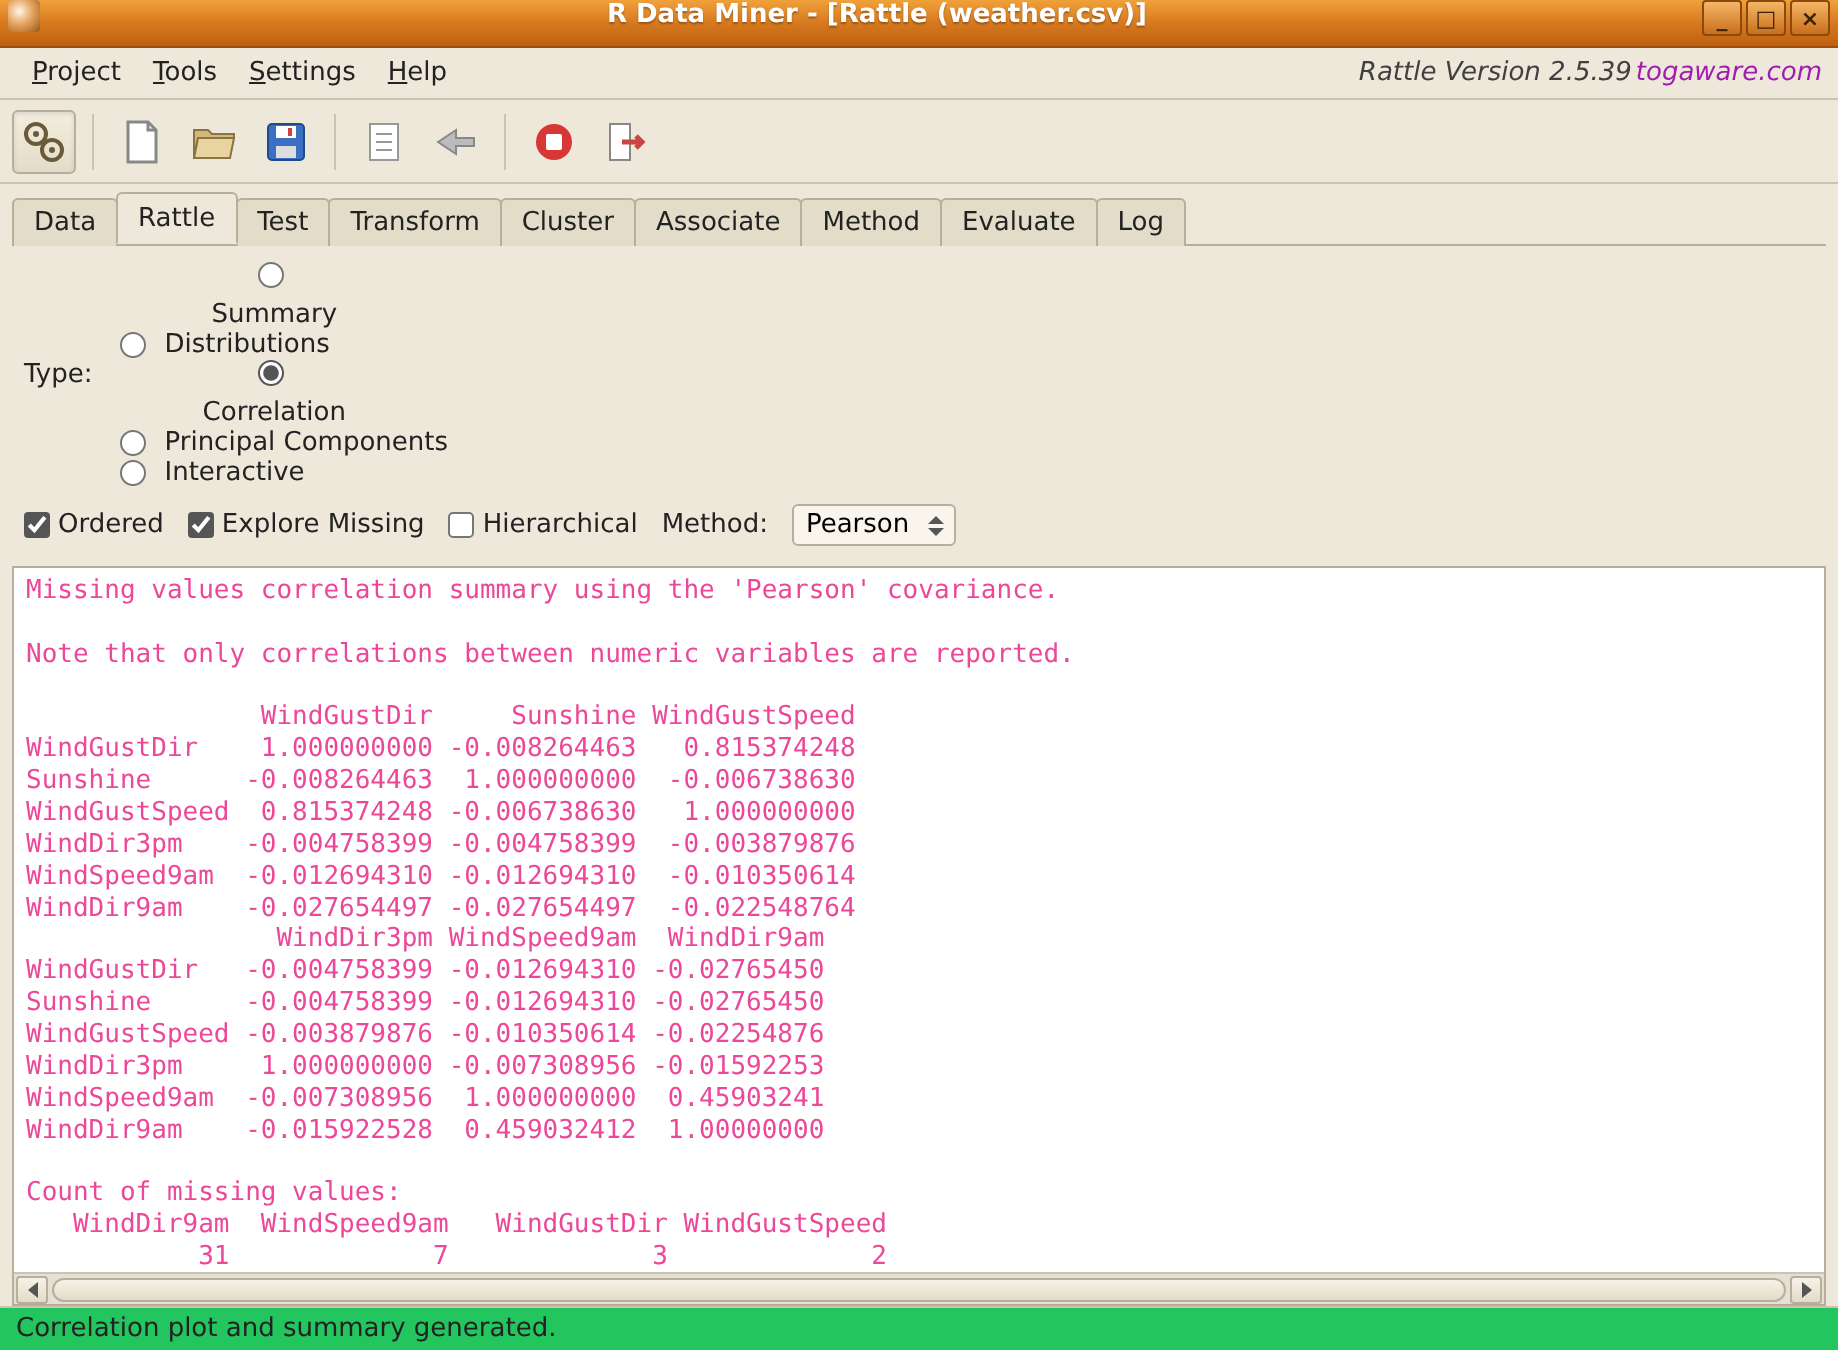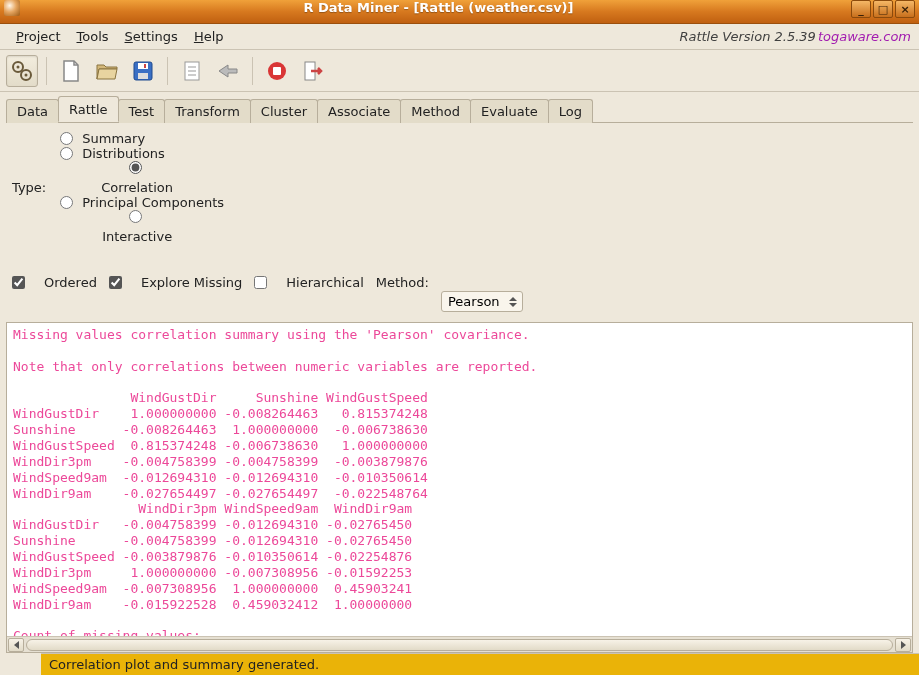--- a/index.html
+++ b/index.html
@@ -131,32 +131,32 @@
 }
 .option-row {
   display: flex;
   align-items: center;
   gap: 12px;
   margin-bottom: 8px;
 }
 .option-row .label { margin-right: 2px; }
 .radio-group { display: flex; align-items: center; gap: 6px; }
 .radio-group input { margin-right: 3px; accent-color: #555;}
-.check-group { display: flex; align-items: center; gap: 19px; }
+.check-group { display: flex; align-items: center; gap: 4px; }
 .check-group input { accent-color: #555; }
 .select-wrap select {
   font-family: inherit;
   font-size: 13px;
   padding: 2px 22px 2px 6px;
   background: #f9f5ec;
   border: 1px solid #b7ae9b;
   border-radius: 3px;
   appearance: none;
 }
-.select-wrap { position: relative; display: inline-block; margin-top: 39px; }
+.select-wrap { position: relative; display: inline-block; }
 .select-wrap::after {
   content: "";
   position: absolute;
   right: 6px; top: 50%;
   width: 0; height: 0;
   border-left: 4px solid transparent;
   border-right: 4px solid transparent;
   border-top: 4px solid #555;
   transform: translateY(1px);
 }
@@ -216,26 +216,25 @@
   margin: 0 1px;
   background: linear-gradient(to bottom,#f7f2e7,#e2dbc8);
   border: 1px solid #b7ae9b;
   border-radius: 6px;
   cursor: pointer;
 }
 
 
 .statusbar {
   height: 22px;
-  background: #eab308;
+  background: #22c55e;
   border-top: 1px solid #cbc3b3;
   padding: 3px 8px;
   display: flex;
   align-items: flex-start;
-  margin-left: 41px;
 }
 </style>
 </head>
 <body>
 
 <div class="titlebar">
   <div class="app-icon"></div>
   <div class="title">R Data Miner - [Rattle (weather.csv)]</div>
   <div class="winbtns">
     <div class="winbtn">_</div>
@@ -323,37 +322,37 @@
     <div class="tab">Method</div>
     <div class="tab">Evaluate</div>
     <div class="tab">Log</div>
   </div>
 <div class="tab-border"></div>
 
 <div class="options">
   <div class="option-row">
     <span class="label">Type:</span>
     <span id="type-radios">
-        <label class="radio-group" style="margin-right: 10px;">
+        <label class="radio-group" style="margin-right: 10px; flex-direction: column;">
           <input type="radio" name="type" style="">
           <span>Summary</span>
         </label>
         <label class="radio-group" style="margin-right: 10px;">
           <input type="radio" name="type" style="">
           <span>Distributions</span>
         </label>
         <label class="radio-group" style="margin-right: 10px; flex-direction: column;">
           <input type="radio" name="type" checked="" style="">
           <span>Correlation</span>
         </label>
         <label class="radio-group" style="margin-right: 0;">
           <input type="radio" name="type" style="">
           <span>Principal Components</span>
         </label>
-        <label class="radio-group" style="margin-right: 10px; flex-direction: column;">
+        <label class="radio-group" style="margin-right: 10px;">
           <input type="radio" name="type" style="">
           <span>Interactive</span>
         </label>
       </span>
   </div>
   <div class="option-row">
     <label class="check-group">
       <input type="checkbox" id="chk-ordered" checked="" style="">
       <span>Ordered</span>
     </label>

